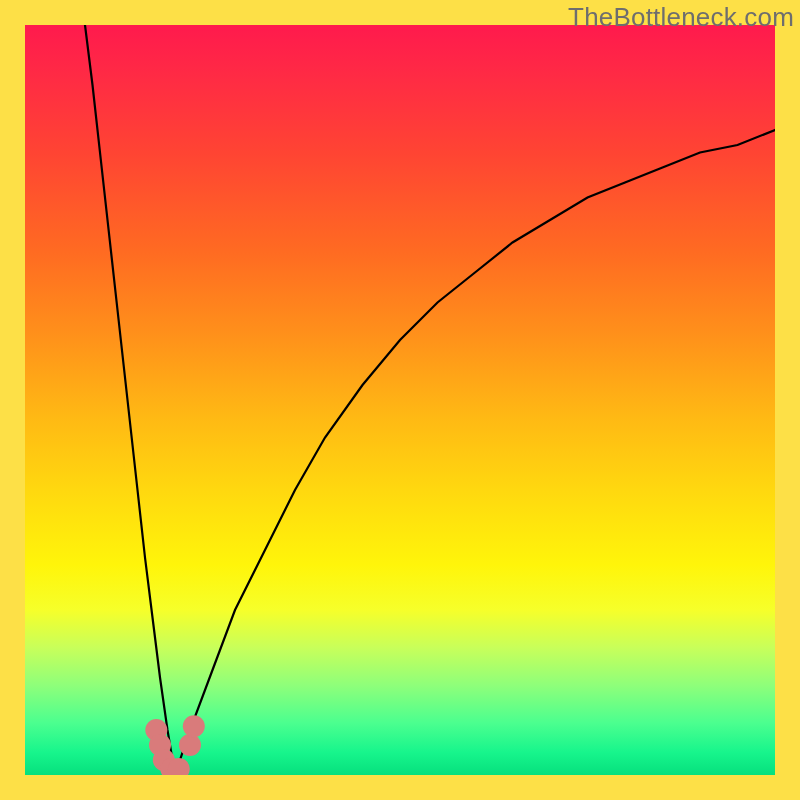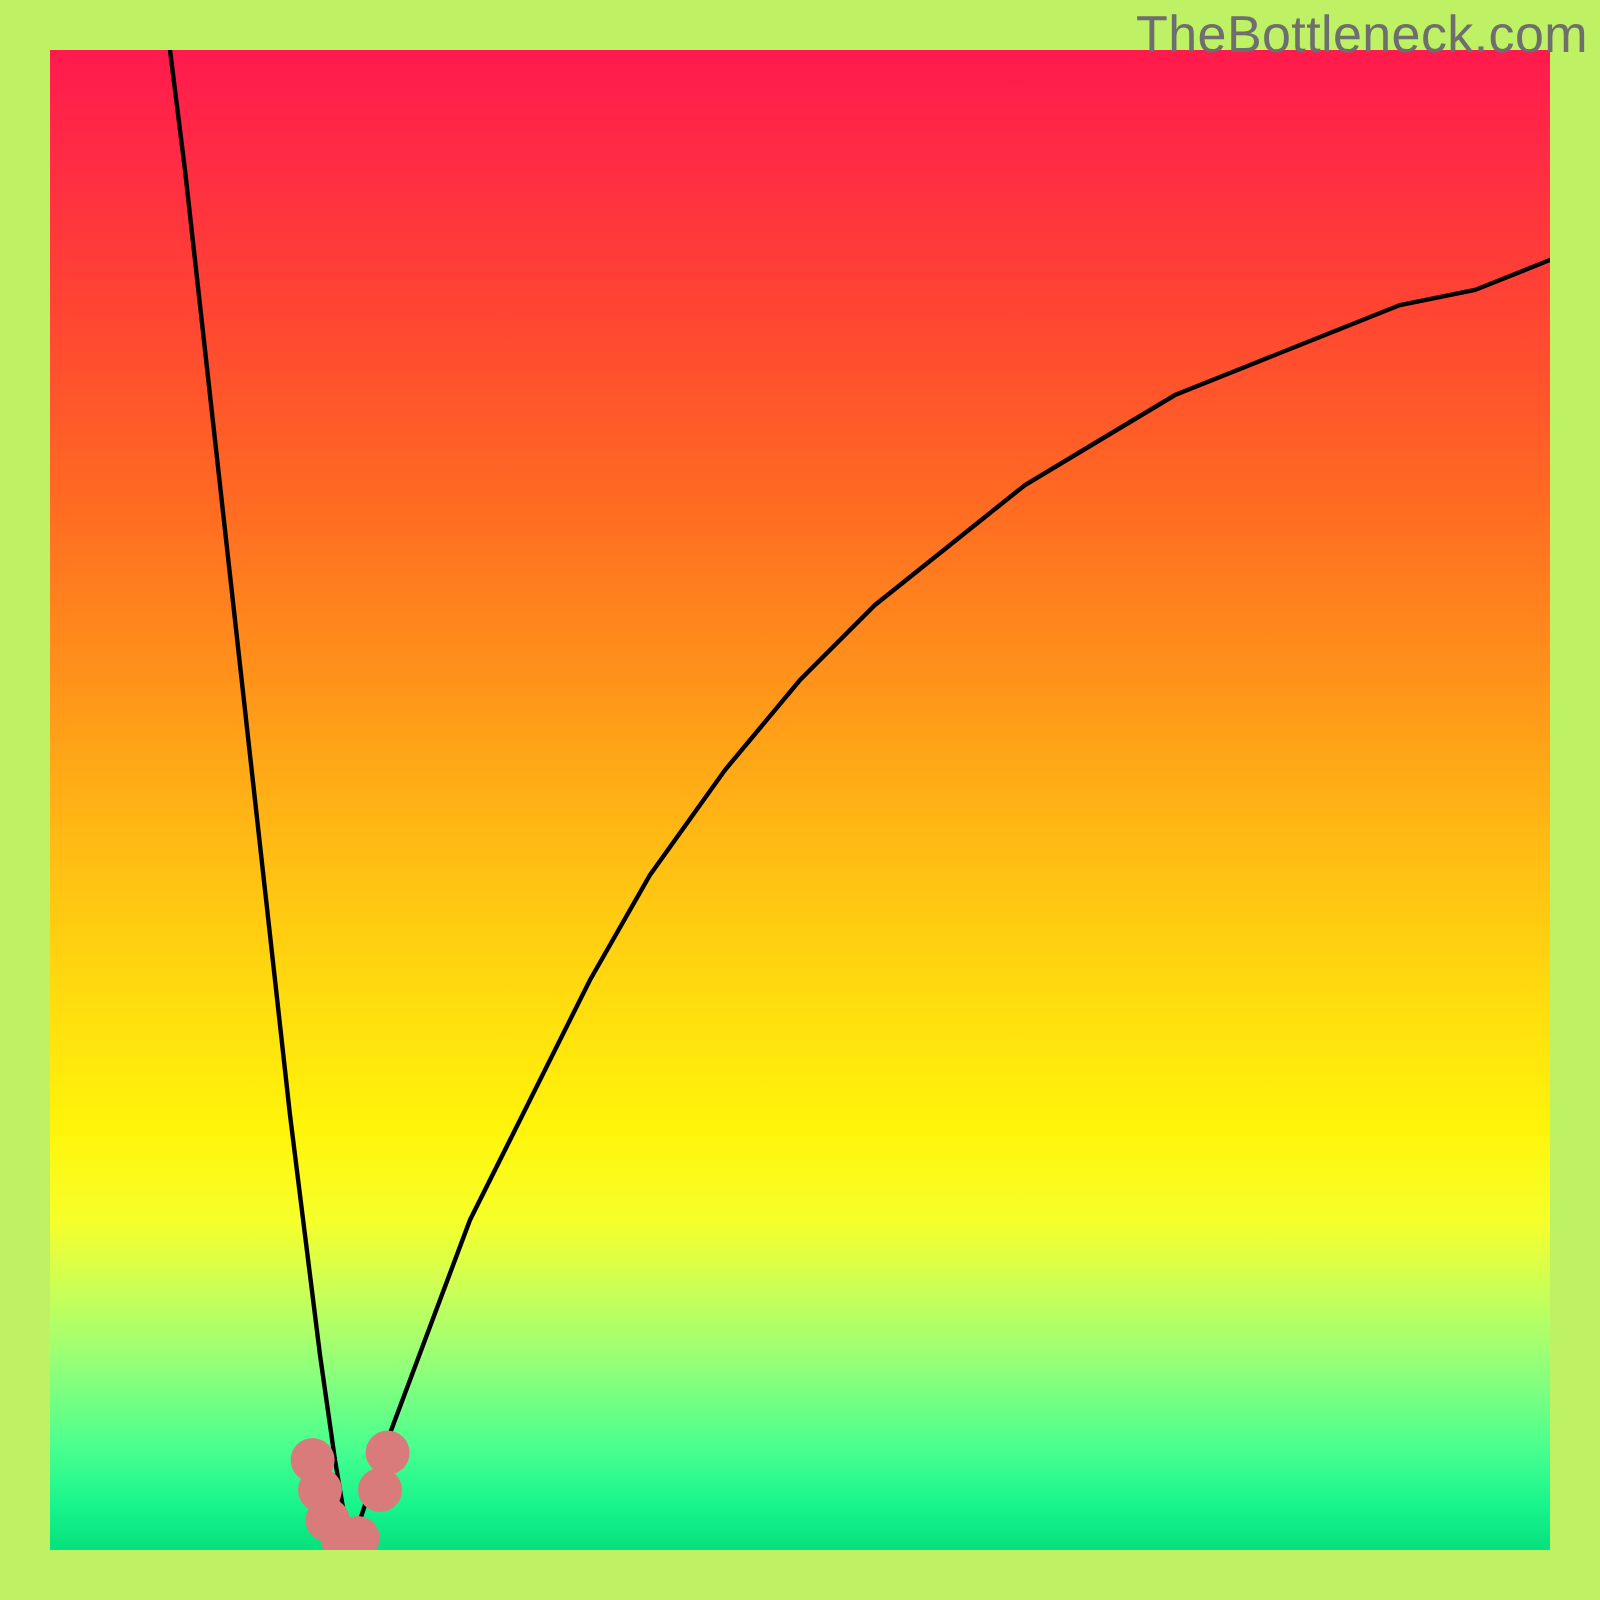--- a/index.html
+++ b/index.html
@@ -10,21 +10,21 @@
     background: #000;
     overflow: hidden;
     font-family: Arial, Helvetica, sans-serif;
   }
   .frame {
     position: absolute;
     left: 0;
     top: 0;
     width: 800px;
     height: 800px;
-    background: #bef264;
+    background: #fde047;
   }
   .plot {
     position: absolute;
     left: 25px;
     top: 25px;
     width: 750px;
     height: 750px;
     background: linear-gradient(to bottom,
       #ff1a4d 0%,
       #ff2b44 7%,

